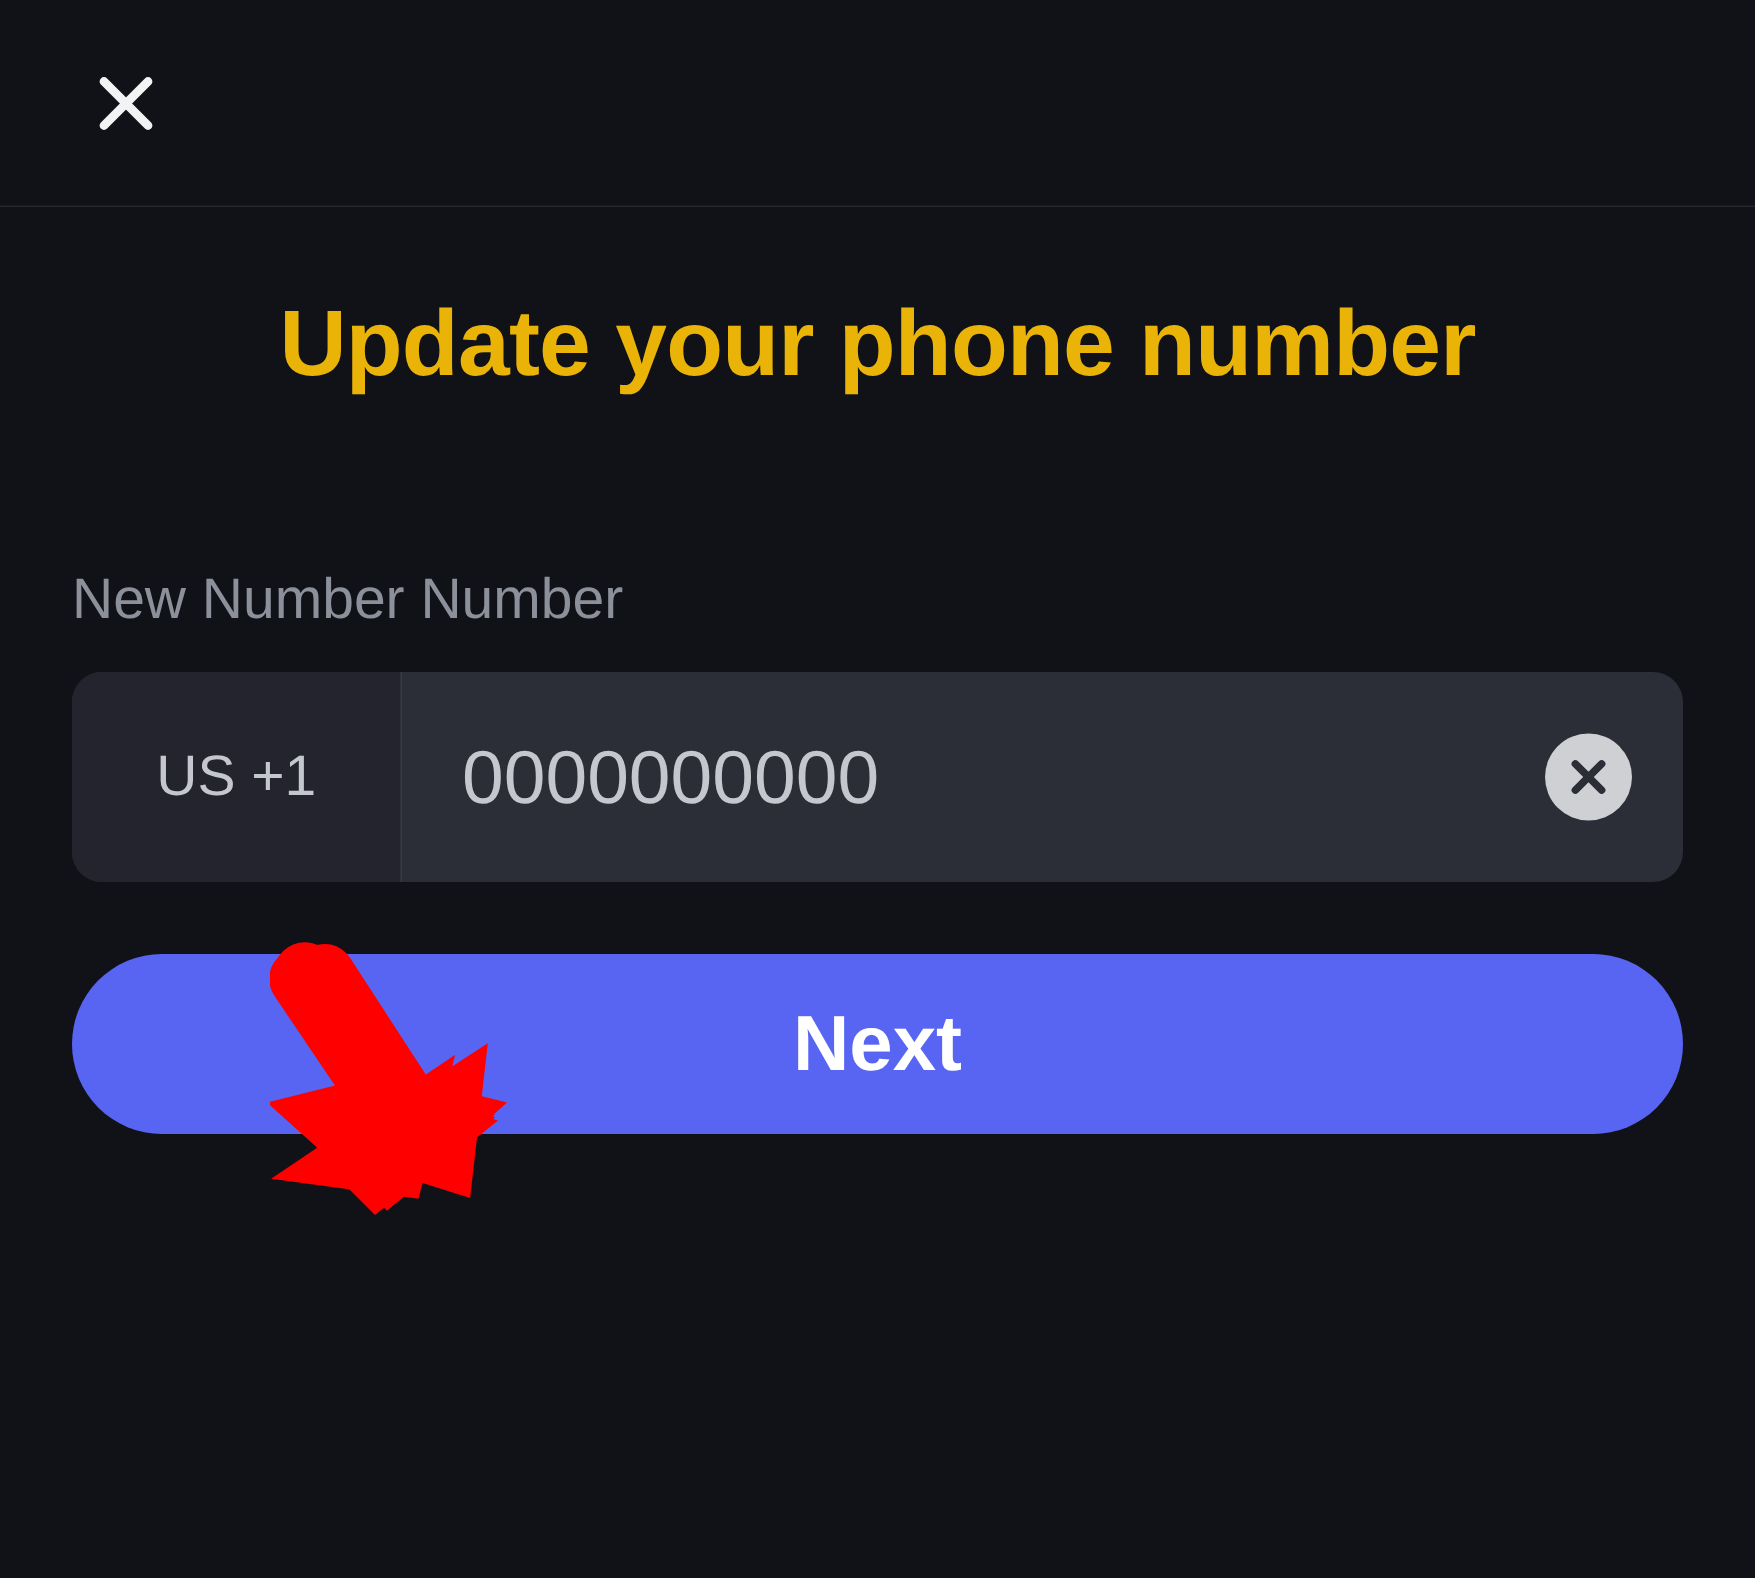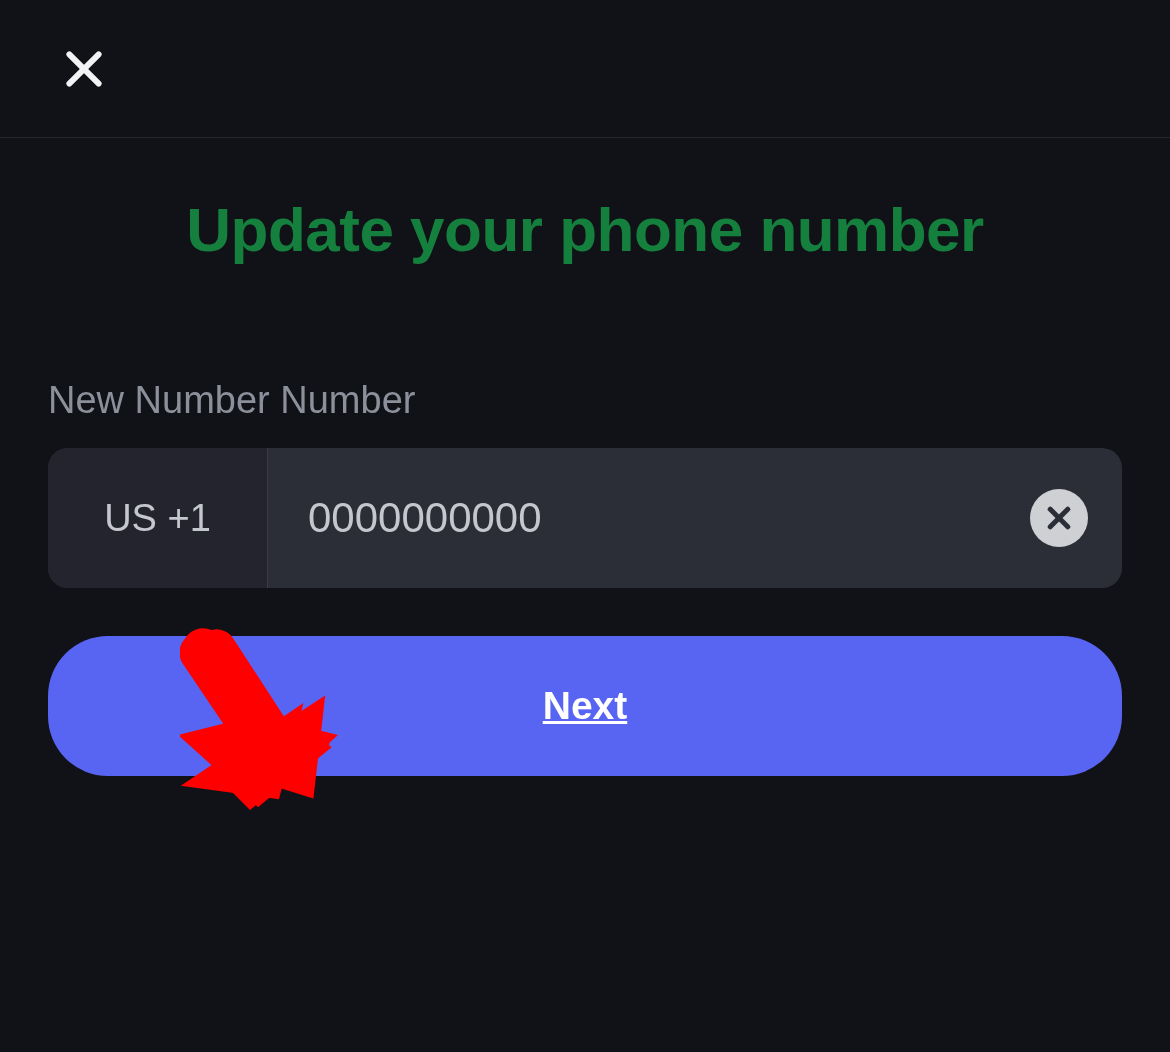--- a/index.html
+++ b/index.html
@@ -29,21 +29,21 @@
     }
     .close-icon svg { width: 44px; height: 44px; }
 
     .content {
       padding: 0 48px;
     }
     .title {
       text-align: center;
       font-size: 62px;
       font-weight: 800;
-      color: #15803d;
+      color: #eab308;
       margin-top: 56px;
       margin-bottom: 114px;
       letter-spacing: -0.5px;
     }
     .field-label {
       color: #8c909a;
       font-size: 38px;
       font-weight: 500;
       margin-bottom: 26px;
     }
@@ -72,51 +72,50 @@
       display: flex;
       align-items: center;
       padding: 0 34px 0 40px;
     }
     .phone-input {
       flex: 1;
       background: transparent;
       border: none;
       outline: none;
       color: #3b82f6;
-      font-size: 42px;
+      font-size: 50px;
       font-weight: 500;
       font-family: inherit;
     }
     .phone-input::placeholder { color: #c4c7cd; }
     .clear-icon {
       width: 58px;
       height: 58px;
       border-radius: 50%;
       background: #cfd0d4;
       display: inline-flex;
       align-items: center;
       justify-content: center;
       cursor: pointer;
       flex-shrink: 0;
     }
     .clear-icon svg { width: 30px; height: 30px; }
 
     .btn {
       width: 100%;
-      height: 140px;
+      height: 120px;
       border-radius: 60px;
       border: none;
-      font-size: 39px;
+      font-size: 52px;
       font-weight: 700;
       cursor: pointer;
       display: flex;
       align-items: center;
       justify-content: center;
       font-family: inherit;
-      text-decoration: underline;
     }
     .btn-primary {
       background: #5865f2;
       color: #ffffff;
       margin-top: 48px;
     }
     .btn-secondary {
       background: #313239;
       color: #9b9ea5;
       font-weight: 600;

